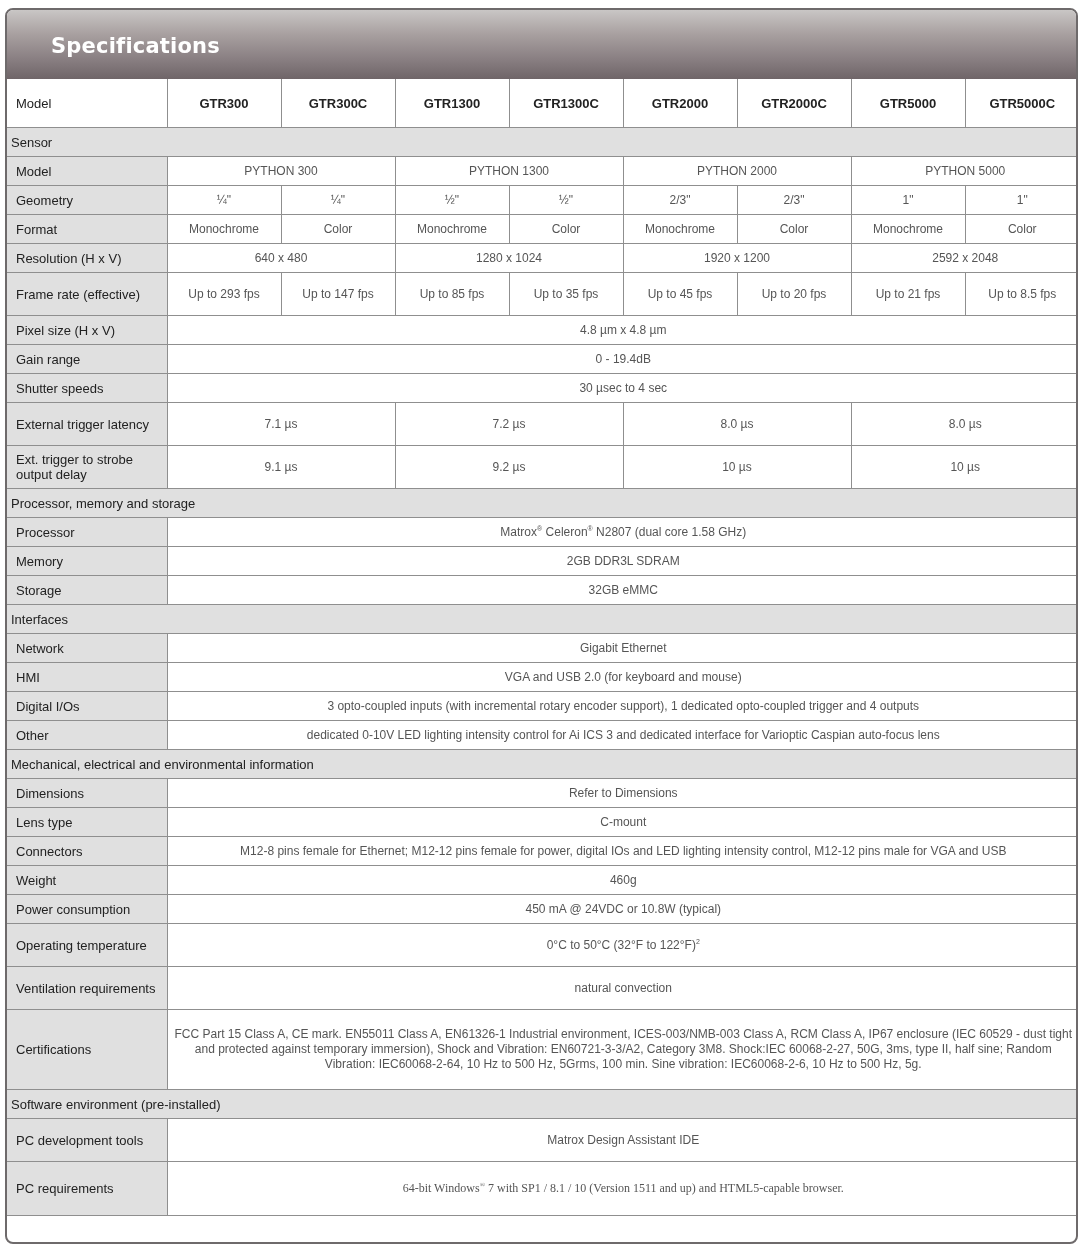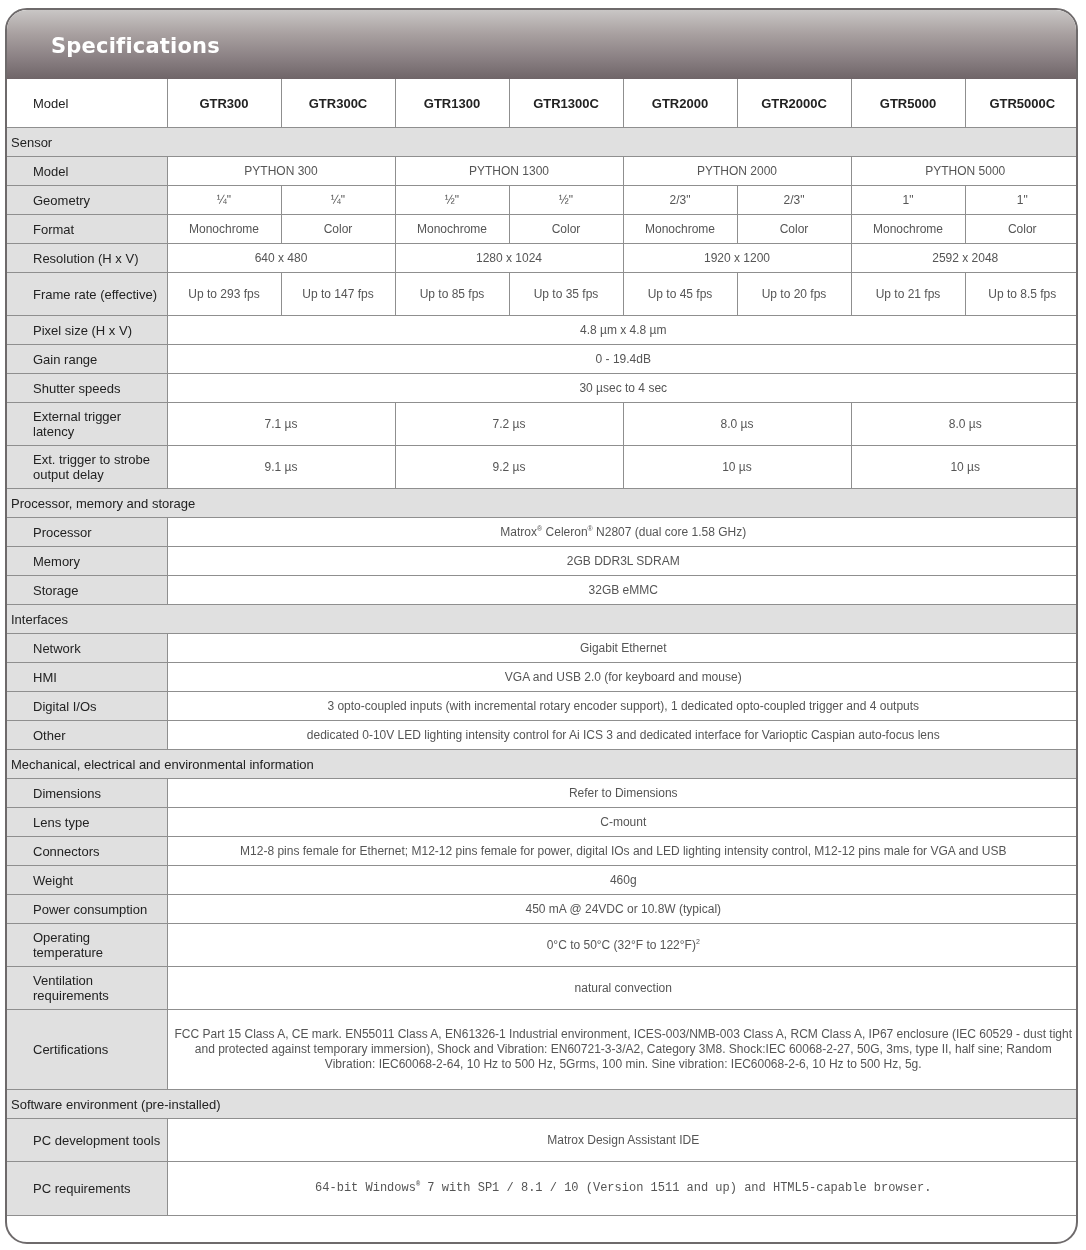--- a/index.html
+++ b/index.html
@@ -1,19 +1,19 @@
 <!DOCTYPE html>
 <html><head>
 <meta charset="utf-8">
 <style>
   html, body { margin: 0; padding: 0; background: #ffffff; }
   body { width: 1086px; height: 1250px; position: relative; overflow: hidden; font-family: "Liberation Sans", sans-serif; }
   .frame {
     position: absolute; left: 5px; top: 8px; width: 1073px; height: 1236px;
-    border: 2px solid #6e6a6b; border-radius: 22px; overflow: hidden; background: #fff;
+    border: 2px solid #6e6a6b; border-radius: 8px; overflow: hidden; background: #fff;
     box-sizing: border-box;
   }
   .header {
     height: 69px;
     background: linear-gradient(to bottom, #c9c6c5 0%, #a8a0a0 35%, #8a8083 70%, #6f6568 100%);
     position: relative;
   }
   .header .title {
     position: absolute; left: 44px; top: 24px;
     color: #ffffff; font-size: 21px; font-weight: bold; letter-spacing: 0.2px;
@@ -26,33 +26,33 @@
   col.lab { width: 160px; }
   col.c { width: 114px; }
   td, th {
     border: 1.5px solid #8f8f8f; padding: 0 4px; text-align: center; vertical-align: middle;
     font-weight: normal; line-height: 15px;
   }
   tr:first-child td, tr:first-child th { border-top: none; }
   td:first-child, th:first-child { border-left: none; }
   td:last-child, th:last-child { border-right: none; }
   .label {
-    background: #e0e0e0; color: #222; text-align: left; padding-left: 26px; font-size: 13px;
+    background: #e0e0e0; color: #222; text-align: left; padding-left: 9px; font-size: 13px;
   }
   .section td {
     background: #e0e0e0; color: #222; text-align: left; font-size: 13px;
   }
   .model-row th { height: 48px; color: #222; font-weight: bold; font-size: 13px; background: #fff; }
   .model-row th.label { background: #fff; font-weight: normal; }
   .r1 td { height: 28px; }
   .r2 td { height: 42px; }
   .r3 td { height: 53px; }
   .val { background: #fff; color: #555; }
   .cert { font-size: 12px; line-height: 15px; padding: 13px 4px; }
-  .pcreq { font-family: Liberation Mono, monospace; font-size: 12px; }
+  .pcreq { font-family: Liberation Serif, serif; font-size: 12px; }
   sup { font-size: 7px; line-height: 0; }
 </style>
 </head>
 <body>
 
 <div class="frame">
   <div class="header">
     <span class="title">Specifications</span>
   </div>
 

